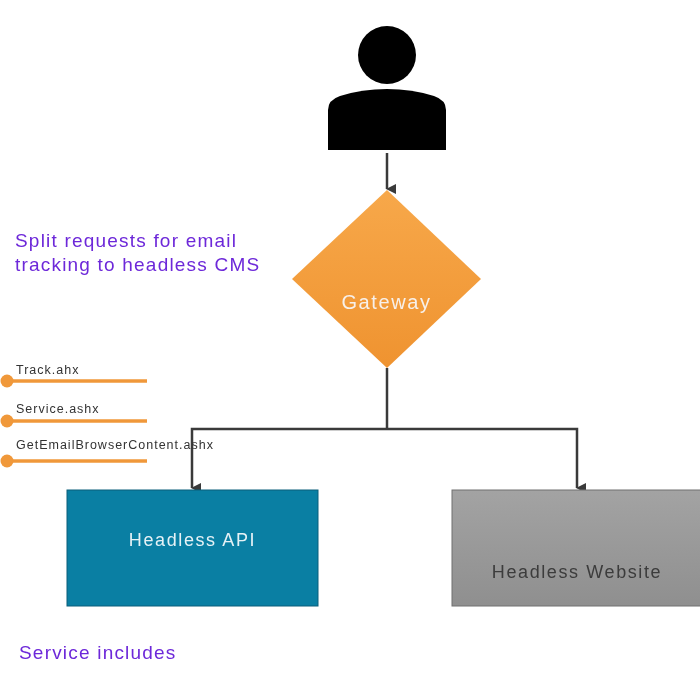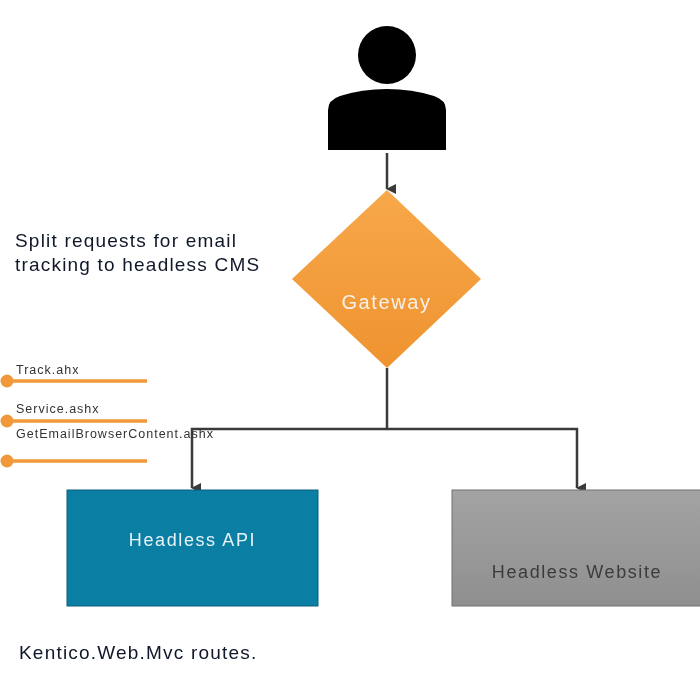--- a/index.html
+++ b/index.html
@@ -1,19 +1,19 @@
 <!DOCTYPE html>
 <html><head>
   <meta charset="utf-8">
   <style>
     html, body { margin: 0; padding: 0; background: #ffffff; }
     body { width: 700px; height: 700px; position: relative; overflow: hidden;
            font-family: "Liberation Sans", sans-serif; }
     svg.diagram { position: absolute; left: 0; top: 0; width: 700px; height: 700px; }
-    .txt { position: absolute; color: #0f172a; letter-spacing: 1.2px; }
+    .txt { position: absolute; color: #6d28d9; letter-spacing: 1.2px; }
     .note { font-size: 19px; line-height: 24px; }
     .route-label { font-size: 12.5px; letter-spacing: 1px; color: #333; }
     .box-label { position: absolute; font-size: 18px; letter-spacing: 1.6px; text-align: center; margin-top: 24px; }
   </style>
 </head>
 <body>
 
 <svg class="diagram" viewBox="0 0 700 700">
   <defs>
     <linearGradient id="gw-grad" x1="0" y1="0" x2="0" y2="1">
@@ -61,20 +61,20 @@
 
 <div class="box-label" style="left:292px; top:267px; width:189px; color:#f7f0ea; font-size:20px;">Gateway</div>
 
 <div class="txt note" style="left:15px; top:229px;">
   <div>Split requests for email</div>
   <div>tracking to headless CMS</div>
 </div>
 
 <div class="txt route-label" style="left:16px; top:363px;text-align:right;">Track.ahx</div>
 <div class="txt route-label" style="left:16px; top:402px;">Service.ashx</div>
-<div class="txt route-label" style="left:16px; top:427px;">GetEmailBrowserContent.ashx</div>
+<div class="txt route-label" style="left:16px; top:438px;">GetEmailBrowserContent.ashx</div>
 
 <div class="box-label" style="left:67px; top:506px; width:251px; color:#e6f2f6;">Headless API</div>
 <div class="box-label" style="left:452px; top:538px; width:250px; color:#3c3c3c;">Headless Website</div>
 
 <div class="txt note" style="left:19px; top:641px;">
-  <div>Kentico.Web.Mvc routes.</div>
+  <div>Service includes</div>
 </div>
 
 </body></html>

